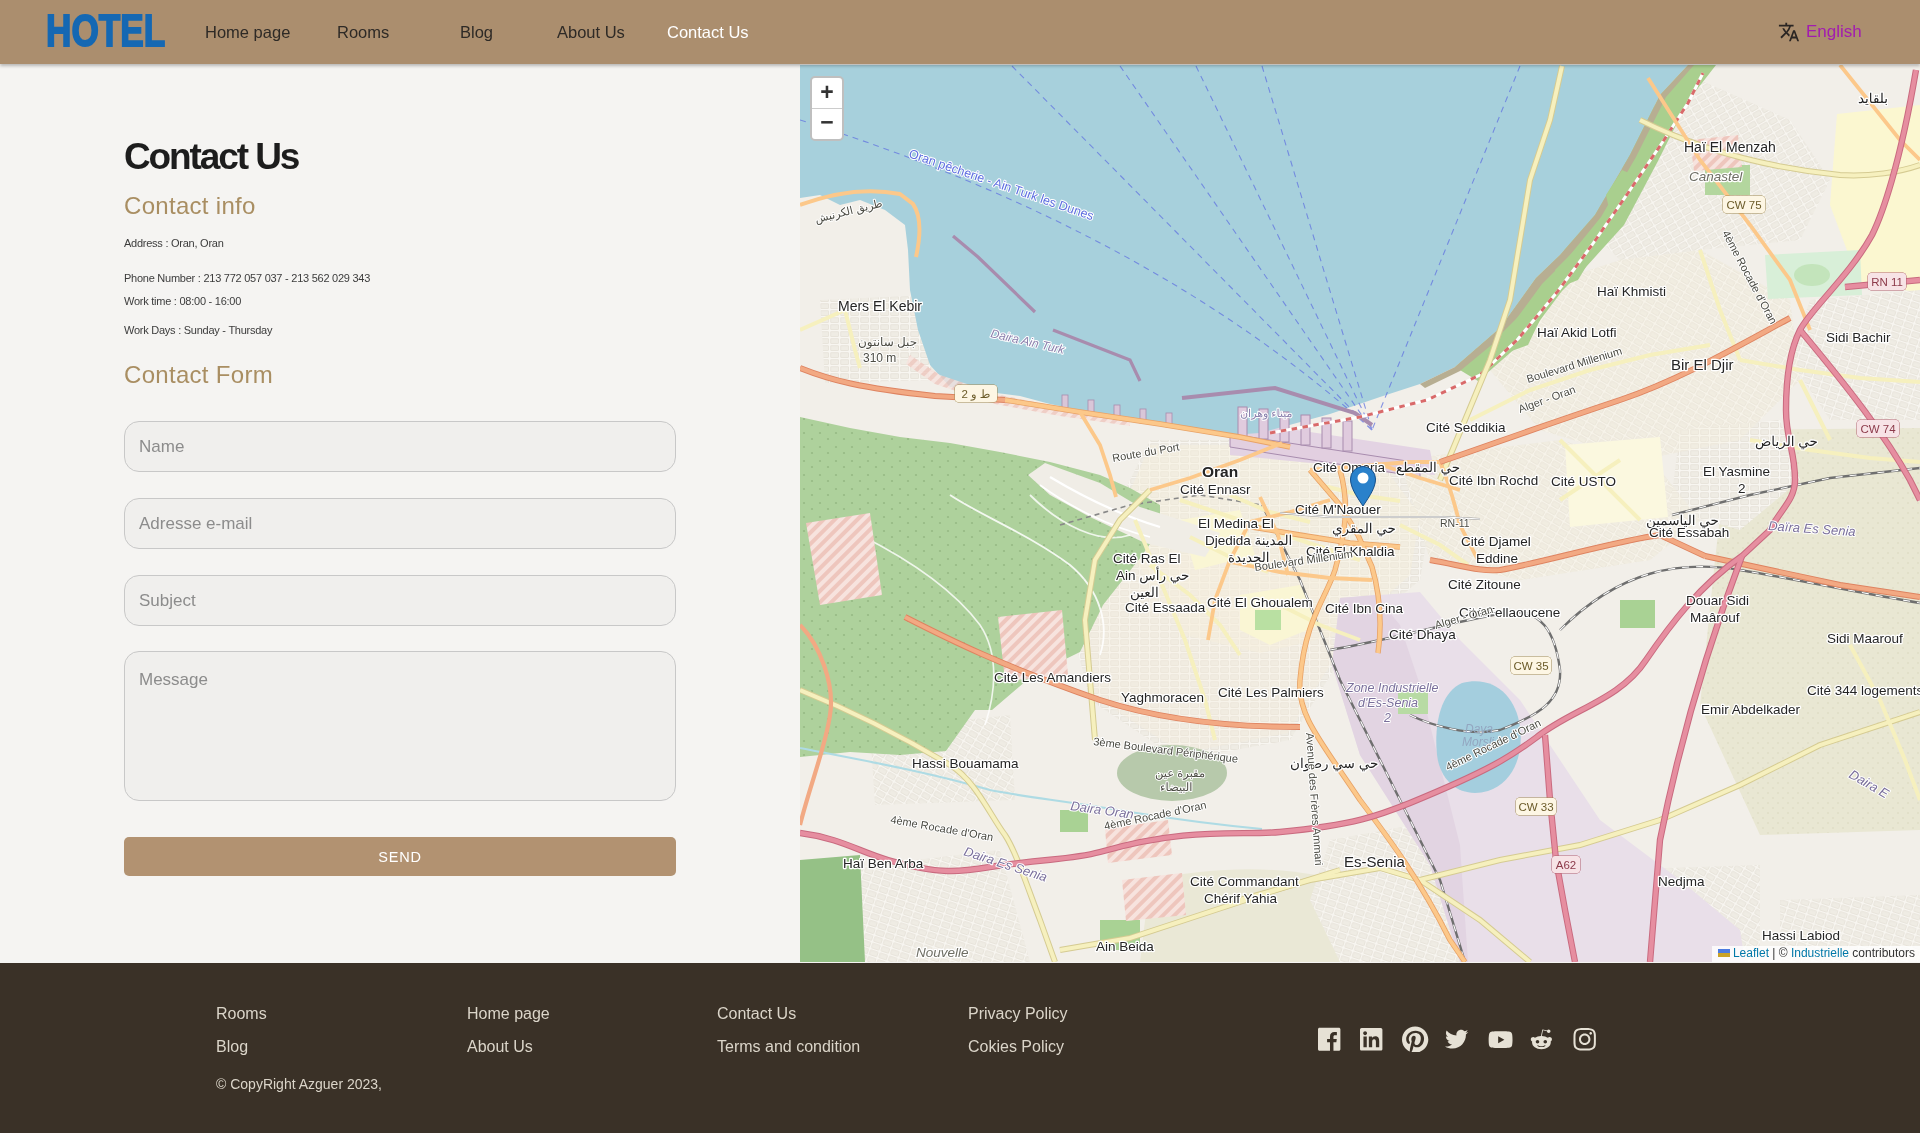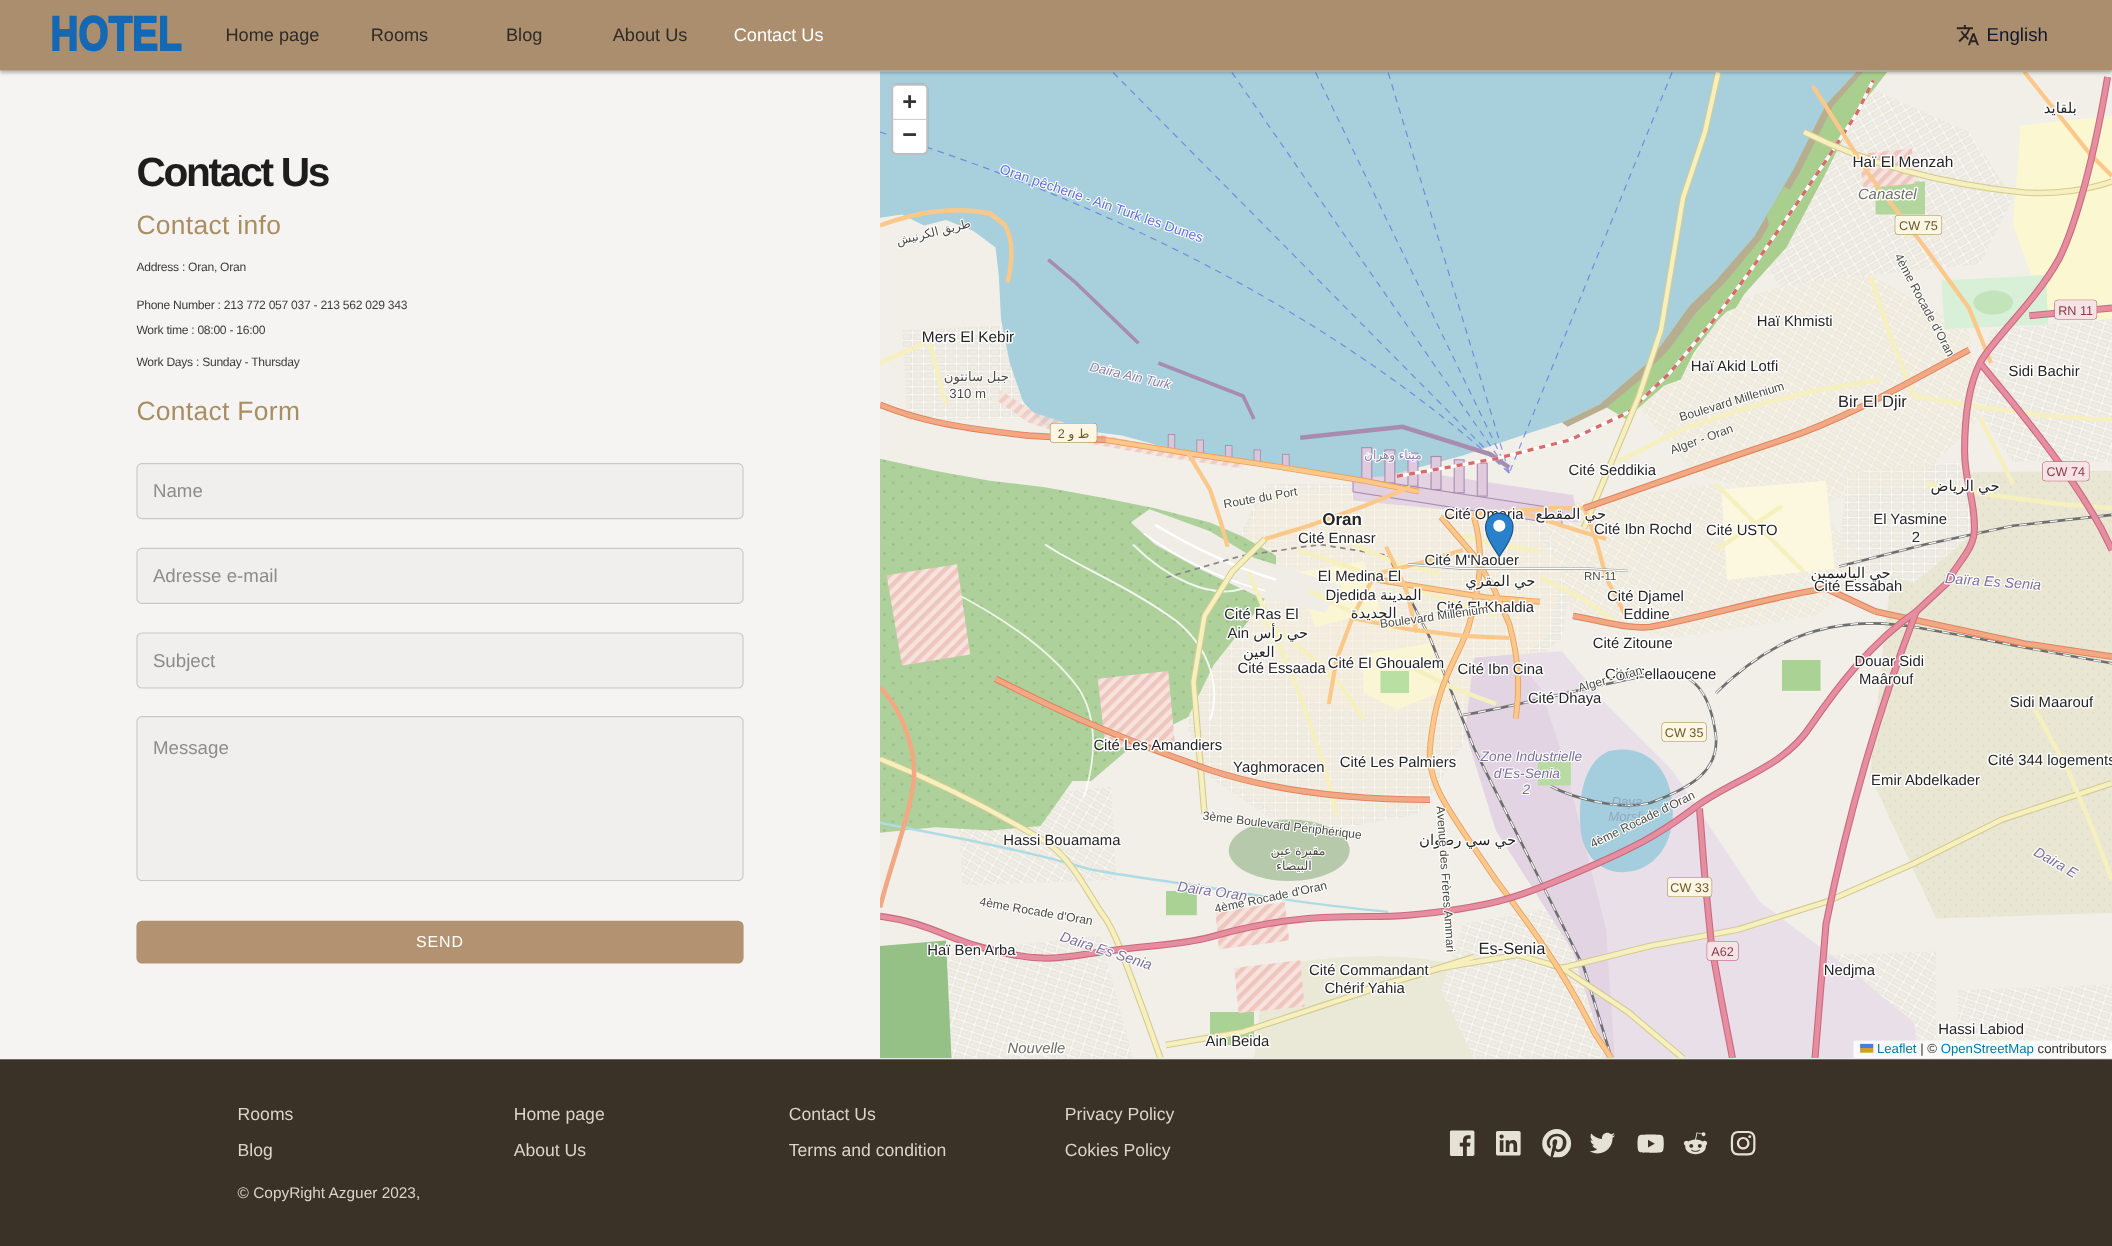--- a/index.html
+++ b/index.html
@@ -6,27 +6,27 @@
   html,body { width:1920px; height:1133px; overflow:hidden; }
   body { font-family:"Liberation Sans", sans-serif; background:#f5f4f2; position:relative; }
   #page { position:absolute; left:0; top:0; width:1920px; height:1133px; }
   .abs { position:absolute; }
 
   
   #header { position:absolute; left:0; top:0; width:1920px; height:64px; background:#ab8e6e; box-shadow:0 2px 3px rgba(0,0,0,0.25); }
   #logo { position:absolute; left:46px; top:6px; font-family:"Liberation Sans", sans-serif; font-weight:bold; font-size:44px; letter-spacing:0px; color:#1568b3; -webkit-text-stroke:1.8px #1568b3; transform:scaleX(0.8); transform-origin:0 0; z-index:30; }
   .nav { position:absolute; top:23px; font-size:16.5px; color:#2e2a26; z-index:30; }
   .nav.active { color:#fff; }
-  #lang { position:absolute; top:22px; left:1806px; font-size:17px; color:#0f172a; z-index:30; }
+  #lang { position:absolute; top:22px; left:1806px; font-size:17px; color:#a21caf; z-index:30; }
   #langicon { position:absolute; top:21px; left:1778px; width:22px; height:22px; z-index:30; }
 
   h1.title { position:absolute; left:124px; top:127px; font-size:37px; font-weight:600; color:#1d1d1d; letter-spacing:-2.1px; }
   .sub { position:absolute; left:124px; font-size:24px; font-weight:500; color:#a98e62; letter-spacing:0.3px; }
   .info { position:absolute; left:124px; font-size:11px; letter-spacing:-0.25px; color:#3c3c3c; }
-  .field { position:absolute; left:124px; width:552px; height:51px; background:#f0efed; border:1px solid #c8c8c8; border-radius:5px; font-size:17px; color:#8c8c8c; padding-left:14px; display:flex; align-items:center; }
+  .field { position:absolute; left:124px; width:552px; height:51px; background:#f0efed; border:1px solid #c8c8c8; border-radius:15px; font-size:17px; color:#8c8c8c; padding-left:14px; display:flex; align-items:center; }
   #send { position:absolute; left:124px; top:837px; width:552px; height:39px; background:#b29271; border-radius:5px; color:#fff; font-size:14.5px; letter-spacing:0.8px; display:flex; align-items:center; justify-content:center; }
 
   
   #map { position:absolute; left:800px; top:65px; width:1120px; height:897px; background:#a7d0dc; overflow:hidden; }
   #map svg { position:absolute; left:0; top:0; }
   #zoomctl { position:absolute; left:10px; top:11px; width:34px; height:65px; background:#fff; border:2px solid rgba(0,0,0,0.25); border-radius:5px; }
   #zoomctl:before { content:"+"; position:absolute; left:0; top:0; width:30px; height:30px; font:bold 23px/28px "Liberation Sans",sans-serif; color:#333; text-align:center; border-bottom:1px solid #ccc; }
   #zoomctl:after { content:"−"; position:absolute; left:0; top:31px; width:30px; height:30px; font:bold 23px/26px "Liberation Sans",sans-serif; color:#333; text-align:center; }
   #attrib { position:absolute; right:0; bottom:0; height:16px; background:rgba(255,255,255,0.8); font-size:12px; line-height:15px; color:#333; padding:0 5px 0 6px; }
   #attrib .blu { color:#0078A8;text-align:center; }
@@ -431,21 +431,21 @@
               <text x="176" y="333" fill="#6a5a28">ط و 2</text>
             </g>
       </g>
     </g>
     <g id="marker">
       <path d="M563,441 c-7.5,-11 -12.5,-19 -12.5,-27 a12.5,12.5 0 1 1 25,0 c0,8 -5,16 -12.5,27 z" fill="#2a81cb" stroke="#15508c" stroke-width="1"></path>
       <circle cx="563" cy="413" r="5.5" fill="#fff"></circle>
     </g>
   </svg>
   <div id="zoomctl"></div>
-  <div id="attrib"><span class="flg"></span> <span class="blu">Leaflet</span> | © <span class="blu">OpenStreetMap</span> contributors</div>
+  <div id="attrib"><span class="flg"></span> <span class="blu">Leaflet</span> | © <span class="blu">Industrielle</span> contributors</div>
   </div>
 
   <div id="header"></div>
   <div id="logo">HOTEL</div>
   <div class="nav" style="left:205px;">Home page</div>
   <div class="nav" style="left:337px;">Rooms</div>
   <div class="nav" style="left:460px;">Blog</div>
   <div class="nav" style="left:557px;">About Us</div>
   <div class="nav active" style="left:667px;">Contact Us</div>
   <svg id="langicon" viewBox="0 0 24 24">

